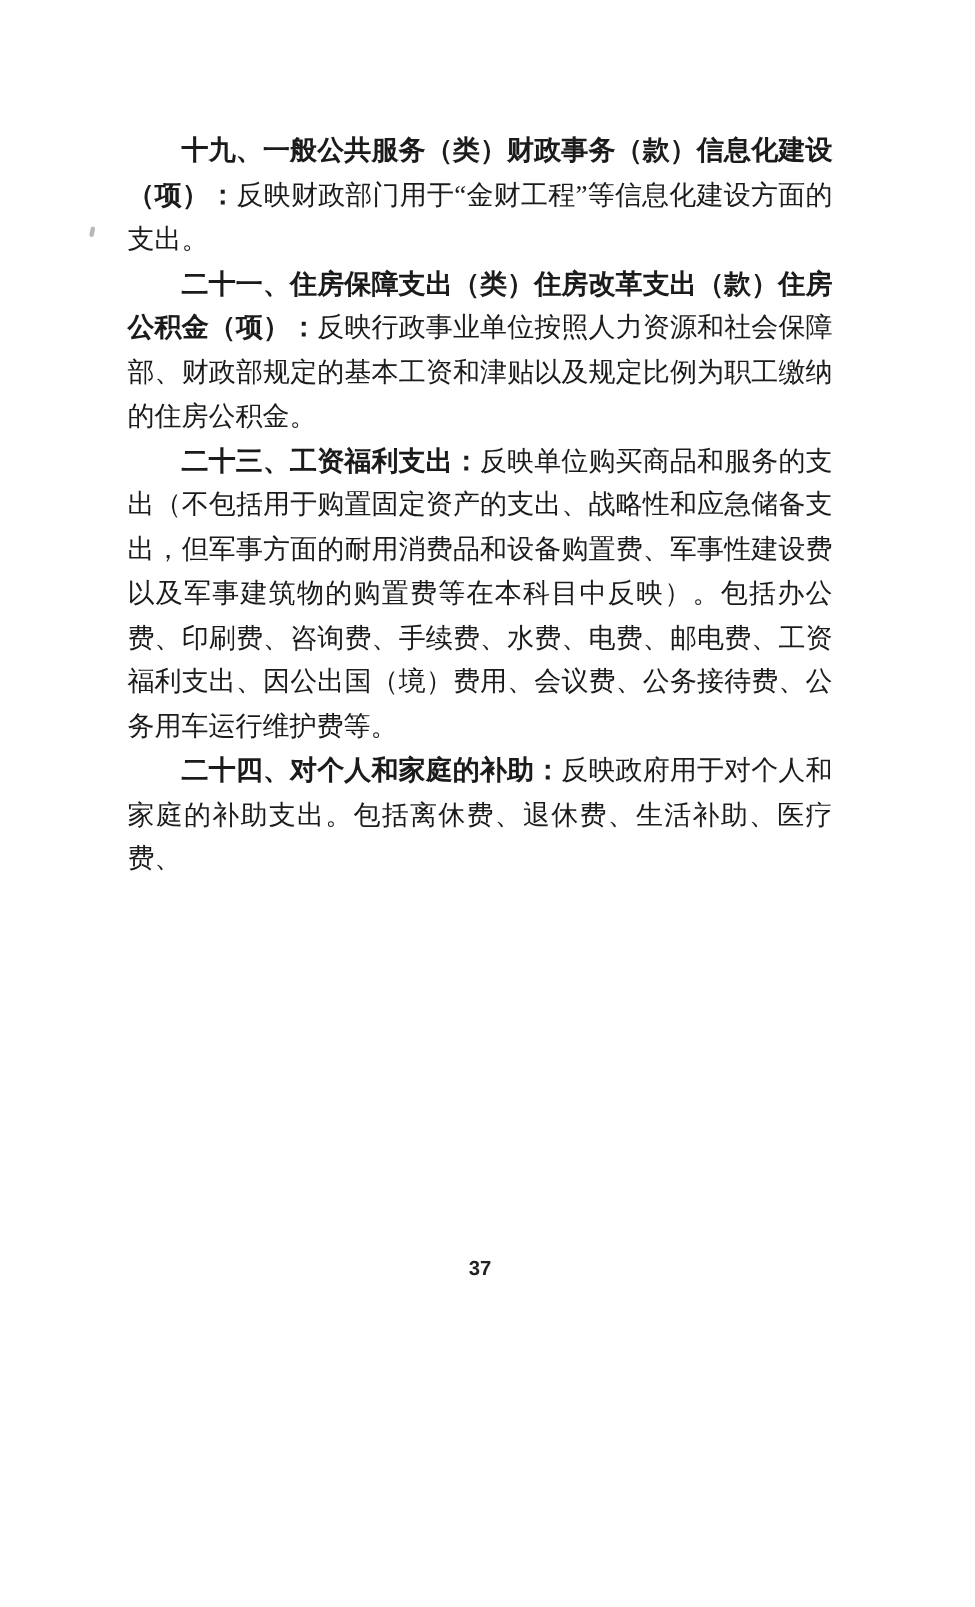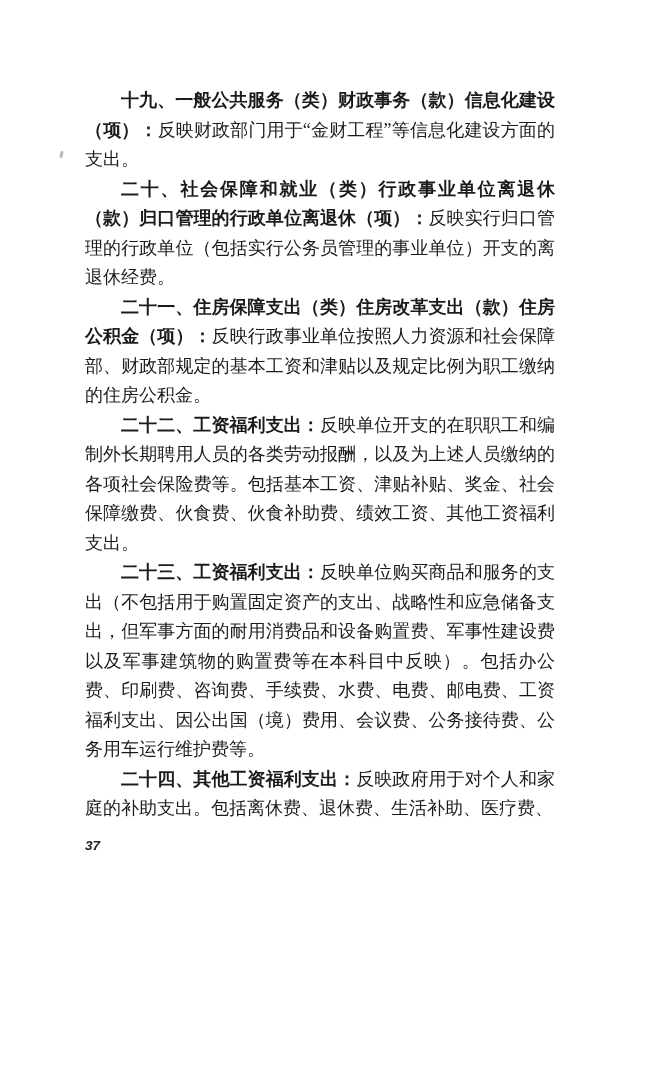--- a/index.html
+++ b/index.html
@@ -47,45 +47,43 @@
     height: 7px;
     background: #b9b9b9;
     border-radius: 2px;
     transform: rotate(12deg);
   }
   .page-number {
     position: absolute;
     left: 85px;
     top: 838px;
     width: 470px;
+    text-align: center;
     font-family: "Liberation Sans", "DejaVu Sans", sans-serif;
     font-size: 13.5px;
     font-weight: 700;
     color: #222222;
-    font-style: italic;
   }
 </style>
 </head>
 <body>
 
 <div class="page">
 
   <span class="scan-speck"></span>
 
   <div class="content">
 
     <p><b class="para-heading">十九、一般公共服务（类）财政事务（款）信息化建设（项）：</b><span class="para-body">反映财政部门用于“金财工程”等信息化建设方面的支出。</span></p>
 
-    <p><b class="para-heading">二十、社会保障和就业（类）行政事业单位离退休（款）归口管理的行政单位离退休（项）：</b><span class="para-body">反映实行归口管理的行政单位（包括实行公务员管理的事业单位）开支的离退休经费。</span></p>
 
     <p><b class="para-heading">二十一、住房保障支出（类）住房改革支出（款）住房公积金（项）：</b><span class="para-body">反映行政事业单位按照人力资源和社会保障部、财政部规定的基本工资和津贴以及规定比例为职工缴纳的住房公积金。</span></p>
 
-    <p><b class="para-heading">二十二、工资福利支出：</b><span class="para-body">反映单位开支的在职职工和编制外长期聘用人员的各类劳动报酬，以及为上述人员缴纳的各项社会保险费等。包括基本工资、津贴补贴、奖金、社会保障缴费、伙食费、伙食补助费、绩效工资、其他工资福利支出。</span></p>
 
     <p><b class="para-heading">二十三、工资福利支出：</b><span class="para-body">反映单位购买商品和服务的支出（不包括用于购置固定资产的支出、战略性和应急储备支出，但军事方面的耐用消费品和设备购置费、军事性建设费以及军事建筑物的购置费等在本科目中反映）。包括办公费、印刷费、咨询费、手续费、水费、电费、邮电费、工资福利支出、因公出国（境）费用、会议费、公务接待费、公务用车运行维护费等。</span></p>
 
-    <p><b class="para-heading">二十四、其他工资福利支出：</b><span class="para-body">反映政府用于对个人和家庭的补助支出。包括离休费、退休费、生活补助、医疗费、</span></p>
+    <p><b class="para-heading">二十四、对个人和家庭的补助：</b><span class="para-body">反映政府用于对个人和家庭的补助支出。包括离休费、退休费、生活补助、医疗费、</span></p>
 
   </div>
 
   <div class="page-number">37</div>
 
 </div>
 
 </body></html>

